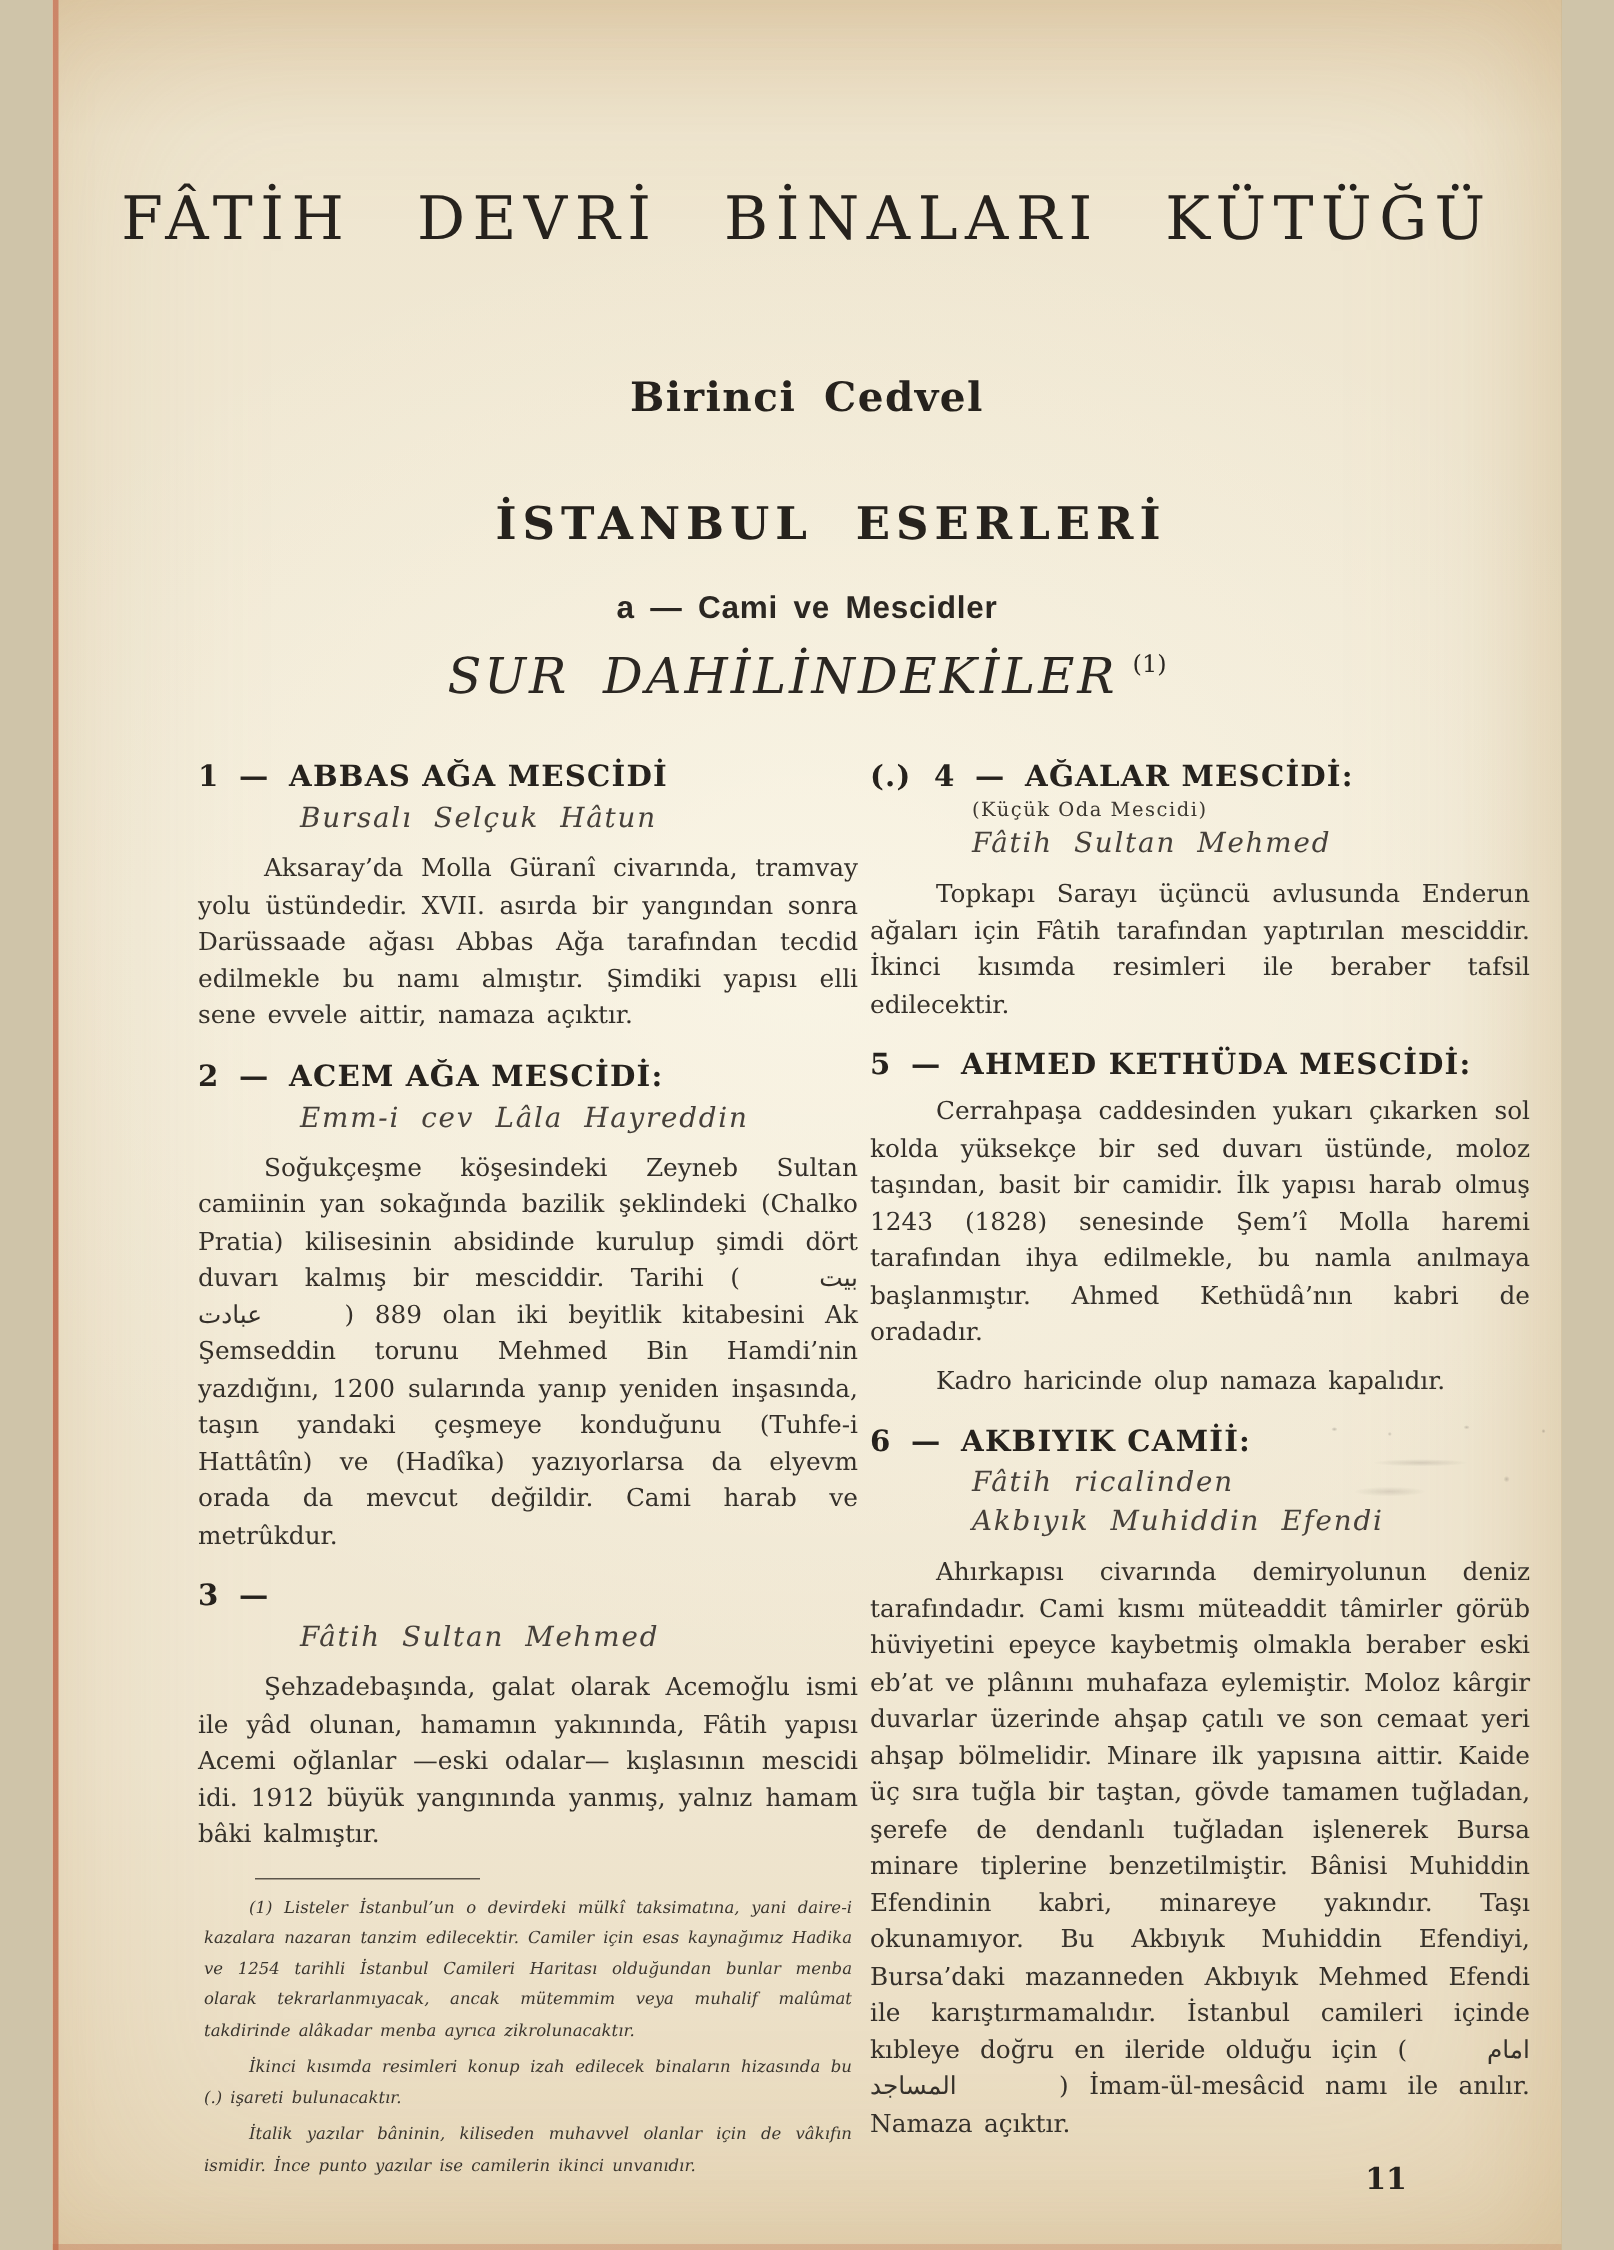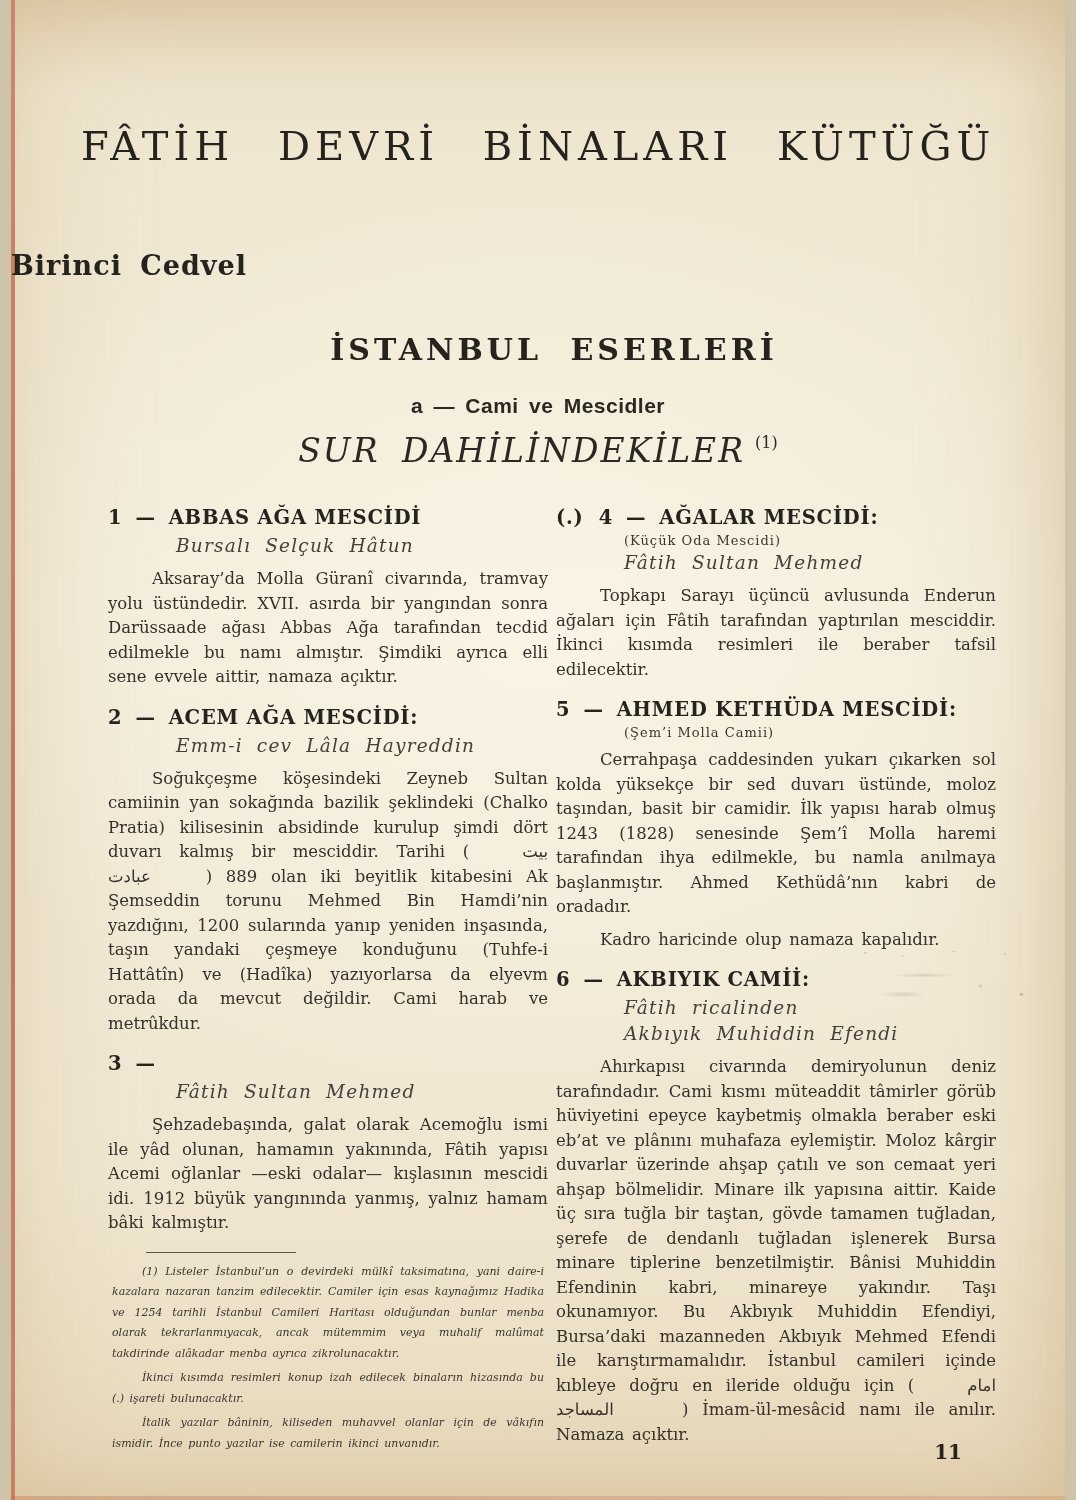--- a/index.html
+++ b/index.html
@@ -7,42 +7,41 @@
     position:relative;
     width:1006px;height:1500px;
     margin:0 auto;
     overflow:hidden;
     background:
       radial-gradient(ellipse 900px 700px at 50% 42%, rgba(255,252,240,.55), rgba(255,252,240,0) 70%),
       linear-gradient(180deg,#e7d7bb 0%, #efe6d0 6%, #f2ebd8 40%, #f0e7d2 78%, #e8d9bc 100%);
     box-shadow: inset 0 0 140px rgba(185,150,95,.28), inset -18px 0 50px rgba(185,150,95,.16);
     font-family:"DejaVu Serif","Liberation Serif",serif;
     color:#35302a;
-    padding-left:48px;
   }
   .page::before{ 
     content:"";position:absolute;left:0;top:0;width:4px;height:100%;
     background:linear-gradient(180deg,#c97a5e,#bd6247 55%,#c47556);
     opacity:.85;
   }
   .page::after{ 
     content:"";position:absolute;left:0;bottom:0;width:100%;height:4px;
     background:linear-gradient(90deg,rgba(190,100,70,.55),rgba(190,110,75,.35));
     opacity:.6;
   }
 
   
   .main-title{
     position:absolute;top:123px;left:0;width:100%;
     text-align:center;font-size:40px;font-weight:400;margin:0;
     letter-spacing:5px;word-spacing:26px;color:#26221d;
   }
   .table-label{
     position:absolute;top:250px;left:0;width:100%;
-    text-align:left;font-size:27px;font-weight:bold;margin:0;
+    text-align:center;font-size:27px;font-weight:bold;margin:0;
     letter-spacing:1px;word-spacing:8px;color:#26221d;
   }
   .section-title{
     position:absolute;top:316px;left:0;width:100%;
     text-align:center;font-size:30px;font-weight:bold;margin:16px;
     letter-spacing:4px;word-spacing:14px;color:#26221d;
   }
   .subsection-label{
     position:absolute;top:394px;left:0;width:100%;
     text-align:center;font-size:21px;font-weight:bold;margin:0;
@@ -126,21 +125,21 @@
 
     <div class="col">
 
       <section class="entry">
         <h4 class="entry-heading">
           <span>1</span>
           <span>—</span>
           <span>ABBAS AĞA MESCİDİ</span>
         </h4>
         <div class="patron-line">Bursalı Selçuk Hâtun</div>
-        <p class="body-para">Aksaray’da Molla Güranî civarında, tramvay yolu üstündedir. XVII. asırda bir yangından sonra Darüssaade ağası Abbas Ağa tarafından tecdid edilmekle bu namı almıştır. Şimdiki ayrıca elli sene evvele aittir, namaza açıktır.</p>
+        <p class="body-para">Aksaray’da Molla Güranî civarında, tramvay yolu üstündedir. XVII. asırda bir yangından sonra Darüssaade ağası Abbas Ağa tarafından tecdid edilmekle bu namı almıştır. Şimdiki yapısı elli sene evvele aittir, namaza açıktır.</p>
       </section>
 
       <section class="entry">
         <h4 class="entry-heading">
           <span>2</span>
           <span>—</span>
           <span>ACEM AĞA MESCİDİ:</span>
         </h4>
         <div class="patron-line">Emm-i cev Lâla Hayreddin</div>
         <p class="body-para">Soğukçeşme köşesindeki Zeyneb Sultan camiinin yan sokağında bazilik şeklindeki (Chalko Pratia) kilisesinin absidinde kurulup şimdi dört duvarı kalmış bir mesciddir. Tarihi (&nbsp;&nbsp;&nbsp;بيت عبادت&nbsp;&nbsp;&nbsp;&nbsp;) 889 olan iki beyitlik kitabesini Ak Şemseddin torunu Mehmed Bin Hamdi’nin yazdığını, 1200 sularında yanıp yeniden inşasında, taşın yandaki çeşmeye konduğunu (Tuhfe-i Hattâtîn) ve (Hadîka) yazıyorlarsa da elyevm orada da mevcut değildir. Cami harab ve metrûkdur.</p>
@@ -177,21 +176,20 @@
         <div class="patron-line">Fâtih Sultan Mehmed</div>
         <p class="body-para">Topkapı Sarayı üçüncü avlusunda Enderun ağaları için Fâtih tarafından yaptırılan mesciddir. İkinci kısımda resimleri ile beraber tafsil edilecektir.</p>
       </section>
 
       <section class="entry">
         <h4 class="entry-heading">
           <span>5</span>
           <span>—</span>
           <span>AHMED KETHÜDA MESCİDİ:</span>
         </h4>
-        <div class="alt-title">(Şem’i Molla Camii)</div>
         <p class="body-para">Cerrahpaşa caddesinden  yukarı çıkarken sol kolda yüksekçe bir sed duvarı üstünde, moloz taşından, basit bir camidir. İlk yapısı  harab olmuş 1243 (1828) senesinde Şem’î Molla haremi tarafından ihya edilmekle, bu namla anılmaya başlanmıştır. Ahmed Kethüdâ’nın kabri de oradadır.</p>
         <p class="body-para">Kadro haricinde olup namaza kapalıdır.</p>
       </section>
 
       <section class="entry">
         <h4 class="entry-heading">
           <span>6</span>
           <span>—</span>
           <span>AKBIYIK CAMİİ:</span>
         </h4>

